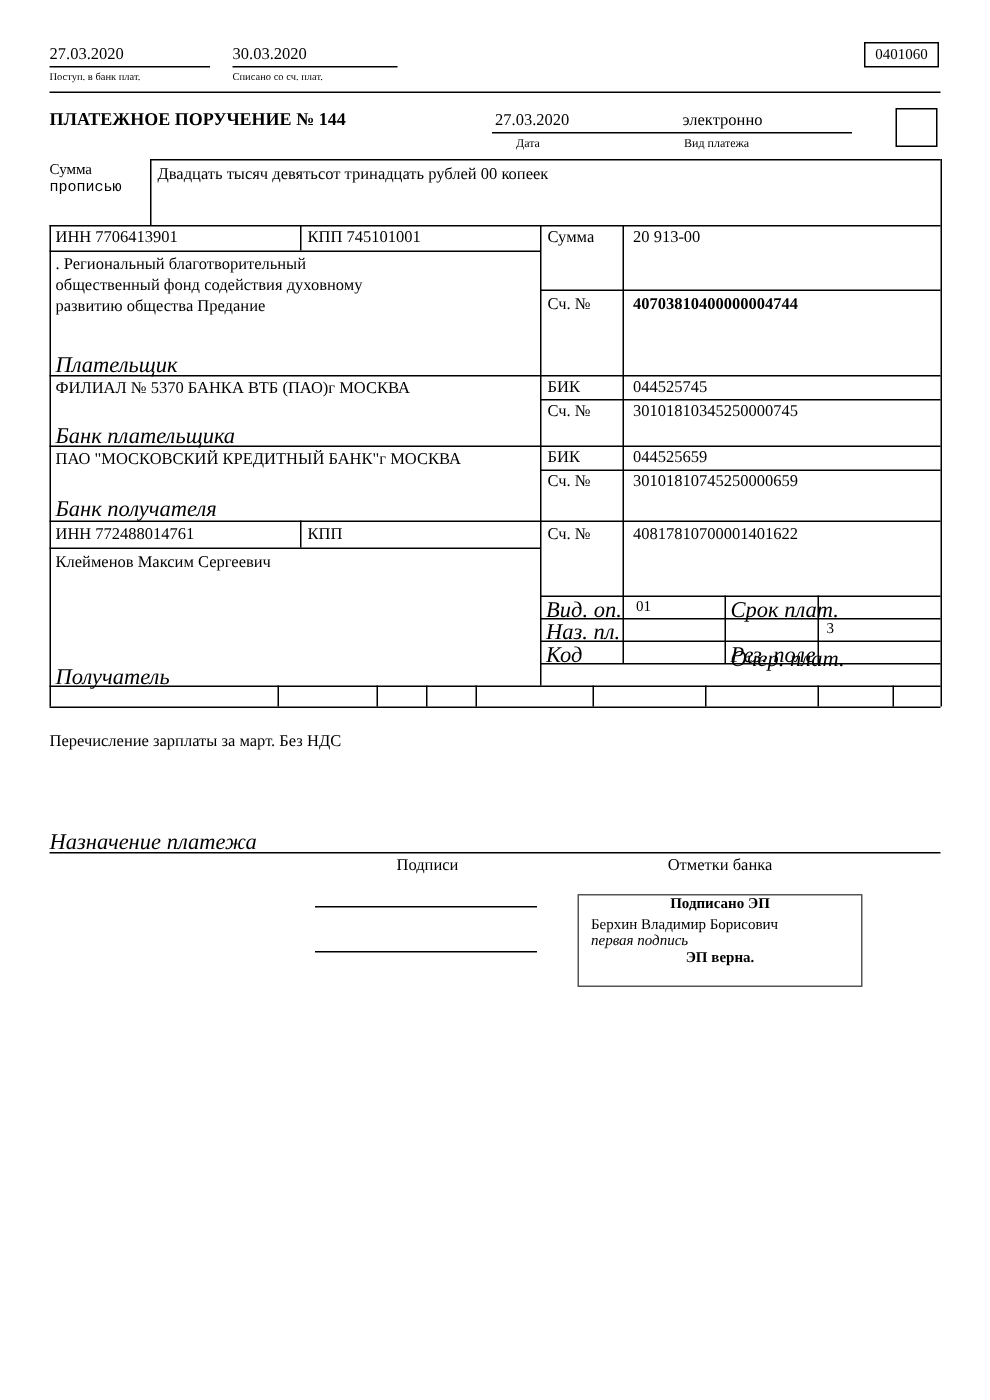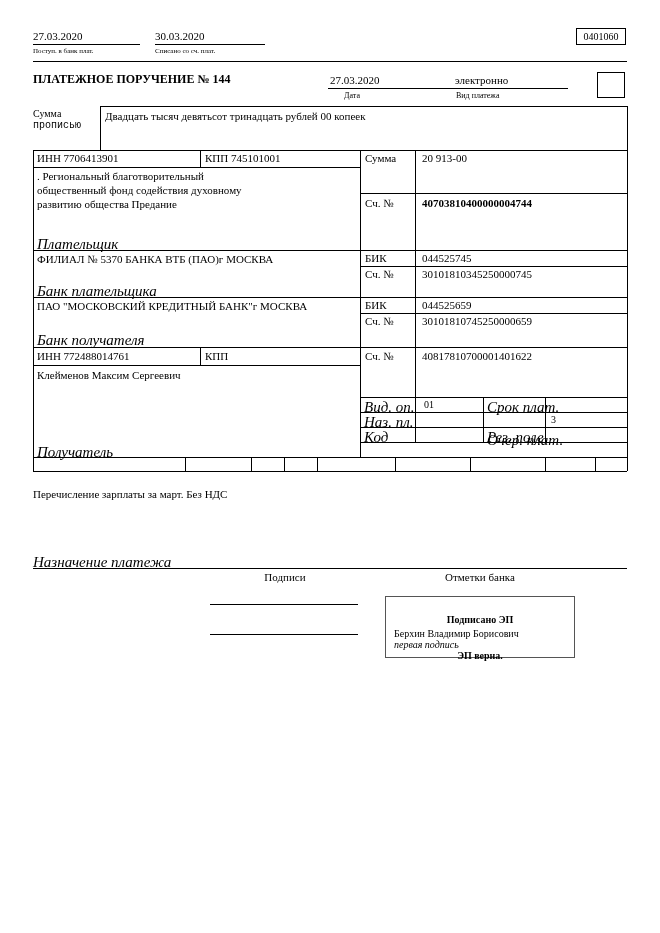--- a/index.html
+++ b/index.html
@@ -145,19 +145,19 @@
   <div class="t" style="left:33px; top:473px;margin-top:15px;">Перечисление зарплаты за март. Без НДС</div>
   <div class="t s9" style="left:33px; top:554px;">Назначение платежа</div>
 
 
   <div class="t center" style="left:210px; top:571px; width:150px;">Подписи</div>
   <div class="sigline" style="top:604px;"></div>
   <div class="sigline" style="top:634px;"></div>
 
   <div class="t center" style="left:385px; top:571px; width:190px;">Отметки банка</div>
   <div class="epbox">
-    <div class="c b" style="margin-top:17px;text-align:center;">Подписано ЭП</div>
+    <div class="c b" style="margin-top:0;text-align:center;">Подписано ЭП</div>
     <div class="l" style="margin-top:3px;">Берхин Владимир Борисович</div>
     <div class="l i">первая подпись</div>
     <div class="c b">ЭП верна.</div>
   </div>
 
 </div>
 
 </body></html>

